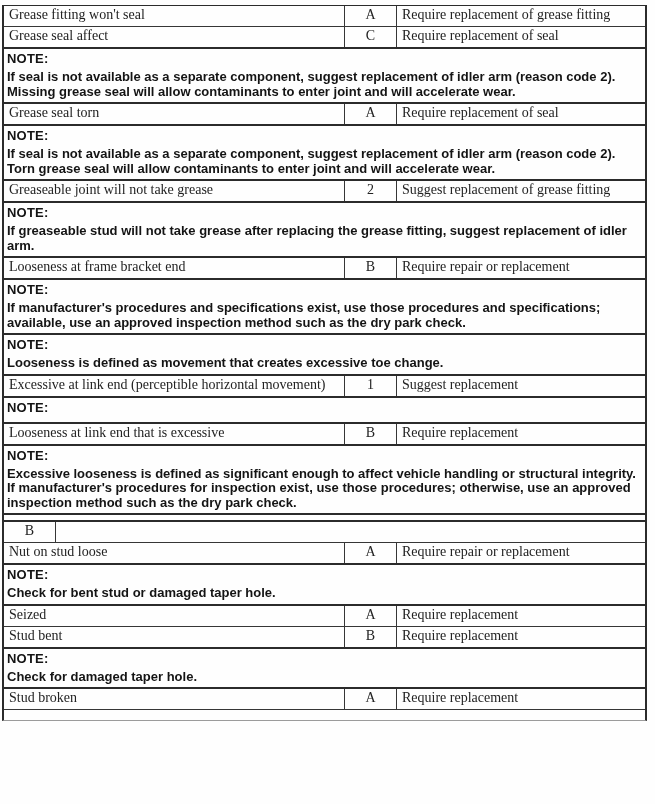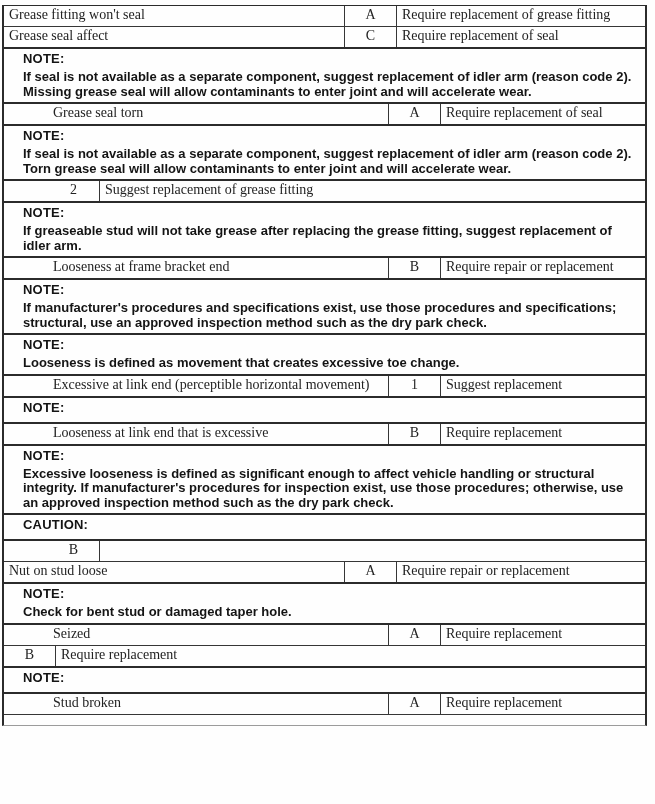--- a/index.html
+++ b/index.html
@@ -31,21 +31,21 @@
     border-top: 1px solid #2b2b2b;
     border-bottom: 1px solid #9b9b9b;
     background: #fefefe;
   }
   .row {
     display: flex;
     align-items: flex-start;
     border-top: 1px solid #363636;
   }
   .row:first-child { border-top: none; }
-  .row.hb { border-top-width: 2px; border-top-color: #2b2b2b; padding-left: 44px; }
+  .row.hb { border-top-width: 2px; border-top-color: #2b2b2b; }
   .row.data .c1,
   .row.data .c2,
   .row.data .c3 {
     font-family: "Liberation Serif", serif;
     font-size: 14px;
     line-height: 16.5px;
     color: #222222;
     padding: 1px 5px 2.5px 5px;
     box-sizing: border-box;
   }
@@ -60,21 +60,21 @@
     padding-left: 2px;
     padding-right: 2px;
   }
   .row.data .c3 { flex: 1; }
   .row.note {
     display: block;
     font-family: "Liberation Sans", sans-serif;
     font-weight: bold;
     font-size: 13px;
     color: #141414;
-    padding: 2px 8px 3px 19px;
+    padding: 2px 8px 3px 3px;
   }
   .row.note .lbl {
     line-height: 13px;
     margin: 1px 0 5px 0;
     letter-spacing: 0.2px;
   }
   .row.note .txt {
     line-height: 14.5px;
   }
   .row.empty {
@@ -103,35 +103,36 @@
       <div class="row data hb">
         <div class="c1">Grease seal torn</div>
         <div class="c2">A</div>
         <div class="c3">Require replacement of seal</div>
       </div>
       <div class="row note hb">
         <div class="lbl">NOTE:</div>
         <div class="txt">If seal is not available as a separate component, suggest replacement of idler arm (reason code 2). Torn grease seal will allow contaminants to enter joint and will accelerate wear.</div>
       </div>
       <div class="row data hb">
+        <div class="c1">Greaseable joint will not take grease</div>
         <div class="c2">2</div>
         <div class="c3">Suggest replacement of grease fitting</div>
       </div>
       <div class="row note hb">
         <div class="lbl">NOTE:</div>
         <div class="txt">If greaseable stud will not take grease after replacing the grease fitting, suggest replacement of idler arm.</div>
       </div>
       <div class="row data hb">
         <div class="c1">Looseness at frame bracket end</div>
         <div class="c2">B</div>
         <div class="c3">Require repair or replacement</div>
       </div>
       <div class="row note hb">
         <div class="lbl">NOTE:</div>
-        <div class="txt">If manufacturer's procedures and specifications exist, use those procedures and specifications; structural, use an approved inspection method such as the dry park check.</div>
+        <div class="txt">If manufacturer's procedures and specifications exist, use those procedures and specifications; available, use an approved inspection method such as the dry park check.</div>
       </div>
       <div class="row note hb">
         <div class="lbl">NOTE:</div>
         <div class="txt">Looseness is defined as movement that creates excessive toe change.</div>
       </div>
       <div class="row data hb">
         <div class="c1">Excessive at link end (perceptible horizontal movement)</div>
         <div class="c2">1</div>
         <div class="c3">Suggest replacement</div>
       </div>
@@ -141,45 +142,46 @@
       <div class="row data hb">
         <div class="c1">Looseness at link end that is excessive</div>
         <div class="c2">B</div>
         <div class="c3">Require replacement</div>
       </div>
       <div class="row note hb">
         <div class="lbl">NOTE:</div>
         <div class="txt">Excessive looseness is defined as significant enough to affect vehicle handling or structural integrity. If manufacturer's procedures for inspection exist, use those procedures; otherwise, use an approved inspection method such as the dry park check.</div>
       </div>
       <div class="row note hb">
-        <div class="lbl">CAUTION:</div>
       </div>
       <div class="row data hb">
         <div class="c2">B</div>
       </div>
       <div class="row data">
         <div class="c1">Nut on stud loose</div>
         <div class="c2">A</div>
         <div class="c3">Require repair or replacement</div>
       </div>
       <div class="row note hb">
         <div class="lbl">NOTE:</div>
         <div class="txt">Check for bent stud or damaged taper hole.</div>
       </div>
       <div class="row data hb">
         <div class="c1">Seized</div>
         <div class="c2">A</div>
         <div class="c3">Require replacement</div>
       </div>
       <div class="row data">
+        <div class="c1">Stud bent</div>
         <div class="c2">B</div>
         <div class="c3">Require replacement</div>
       </div>
       <div class="row note hb">
         <div class="lbl">NOTE:</div>
+        <div class="txt">Check for damaged taper hole.</div>
       </div>
       <div class="row data hb">
         <div class="c1">Stud broken</div>
         <div class="c2">A</div>
         <div class="c3">Require replacement</div>
       </div>
       <div class="row empty"></div>
     </div>
 </div>
 

